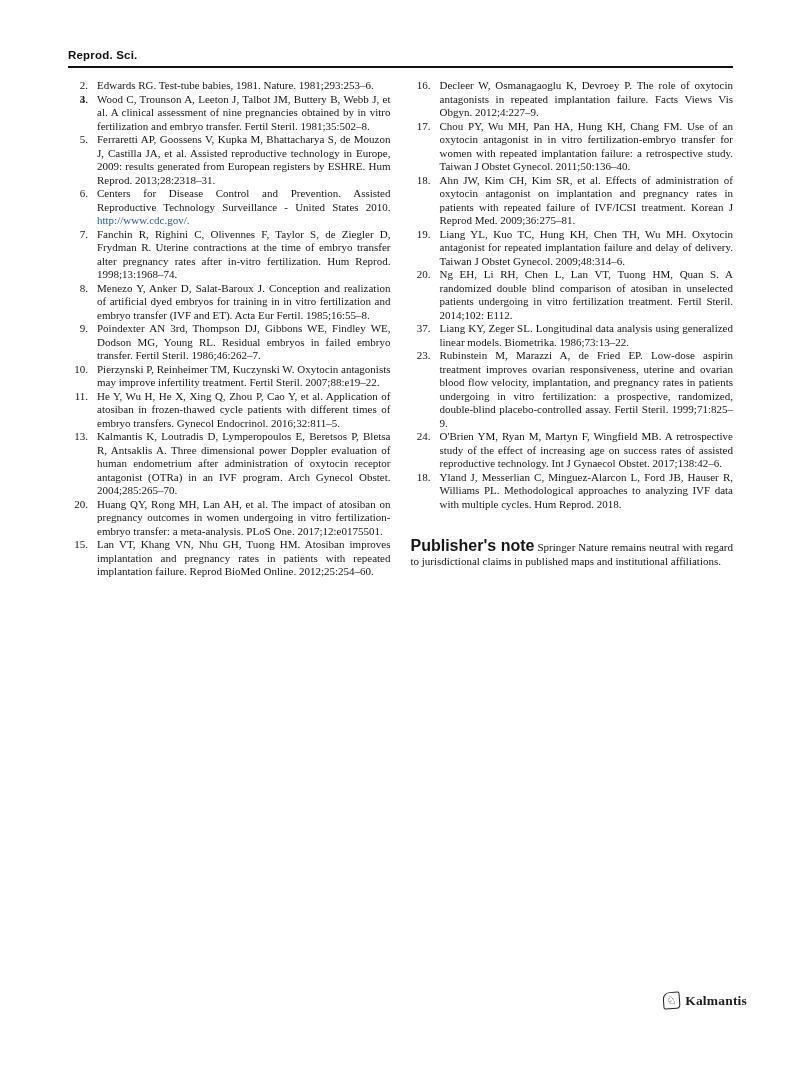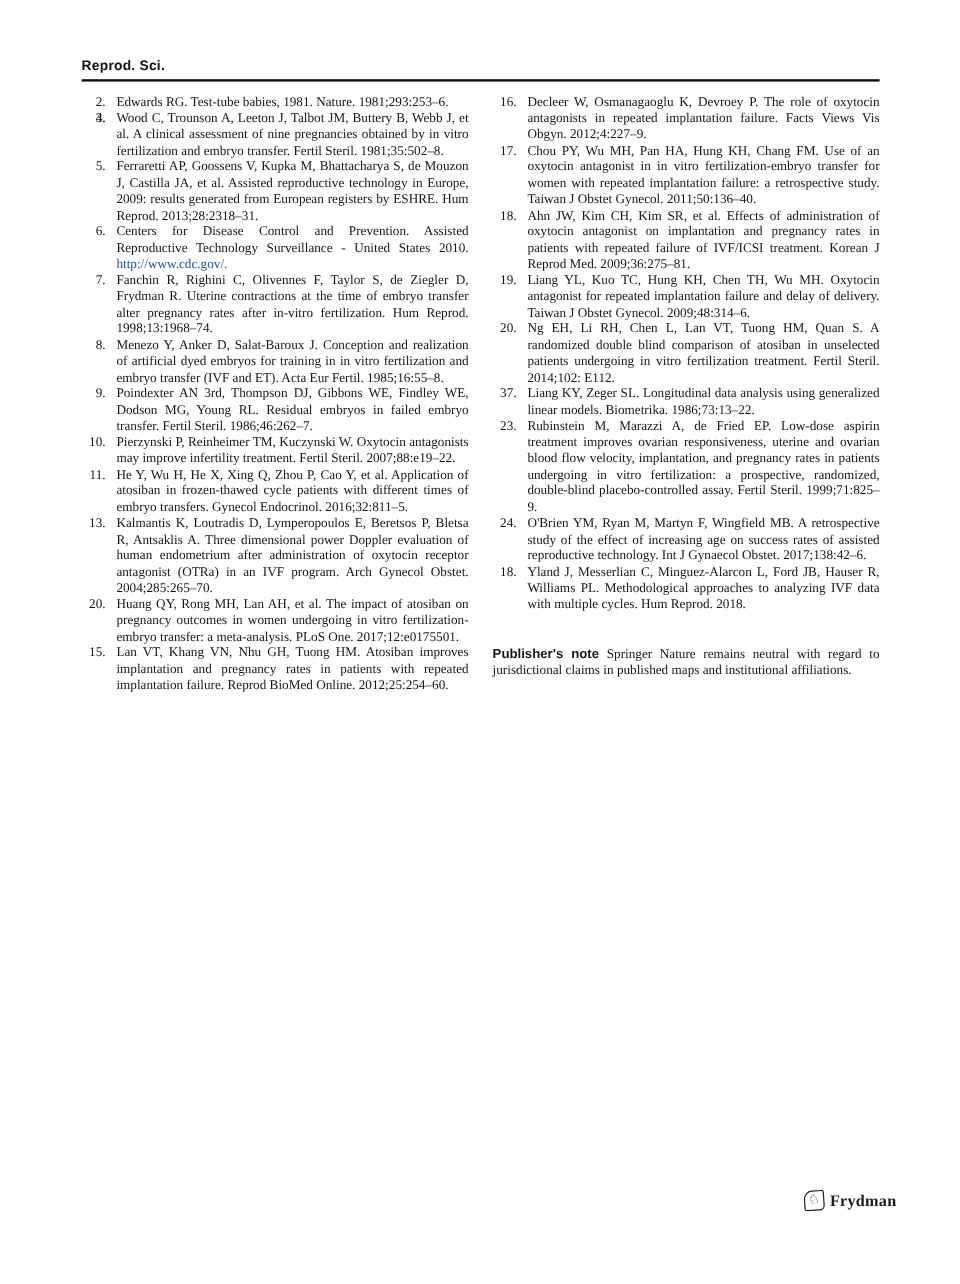--- a/index.html
+++ b/index.html
@@ -37,21 +37,21 @@
     position:absolute; left:0; top:0;
     width:20px; text-align:right;
   }
   a.cdc-link { color:var(--link-color,#2457a5); text-decoration:none;margin-top:32px; }
   .pubnote {
     margin-top:28px;
     font-size:11px; line-height:13.5px; text-align:justify;
   }
   .pubnote .pubnote-label {
     font-family:"Liberation Sans", sans-serif;
-    font-weight:bold; font-size:11px;
+    font-weight:bold; font-size:16px;
   }
   .footer {
     position:absolute; right:53px; top:992px;
     display:flex; align-items:center; gap:5px;
   }
   .horse-box {
     width:15px; height:15px;
     border:1.3px solid #222;
     border-radius:7px 2px 4px 2px;
     display:flex; align-items:center; justify-content:center;
@@ -106,16 +106,16 @@
 
       <div class="pubnote">
         <span class="pubnote-label">Publisher's note</span><span> Springer Nature remains neutral with regard to jurisdictional claims in published maps and institutional affiliations.</span>
       </div>
     </div>
 
   </div>
 
   <div class="footer">
     <span class="horse-box">♘</span>
-    <span class="brand">Frydman</span>
+    <span class="brand">Kalmantis</span>
   </div>
 
 </div>
 
 </body></html>

